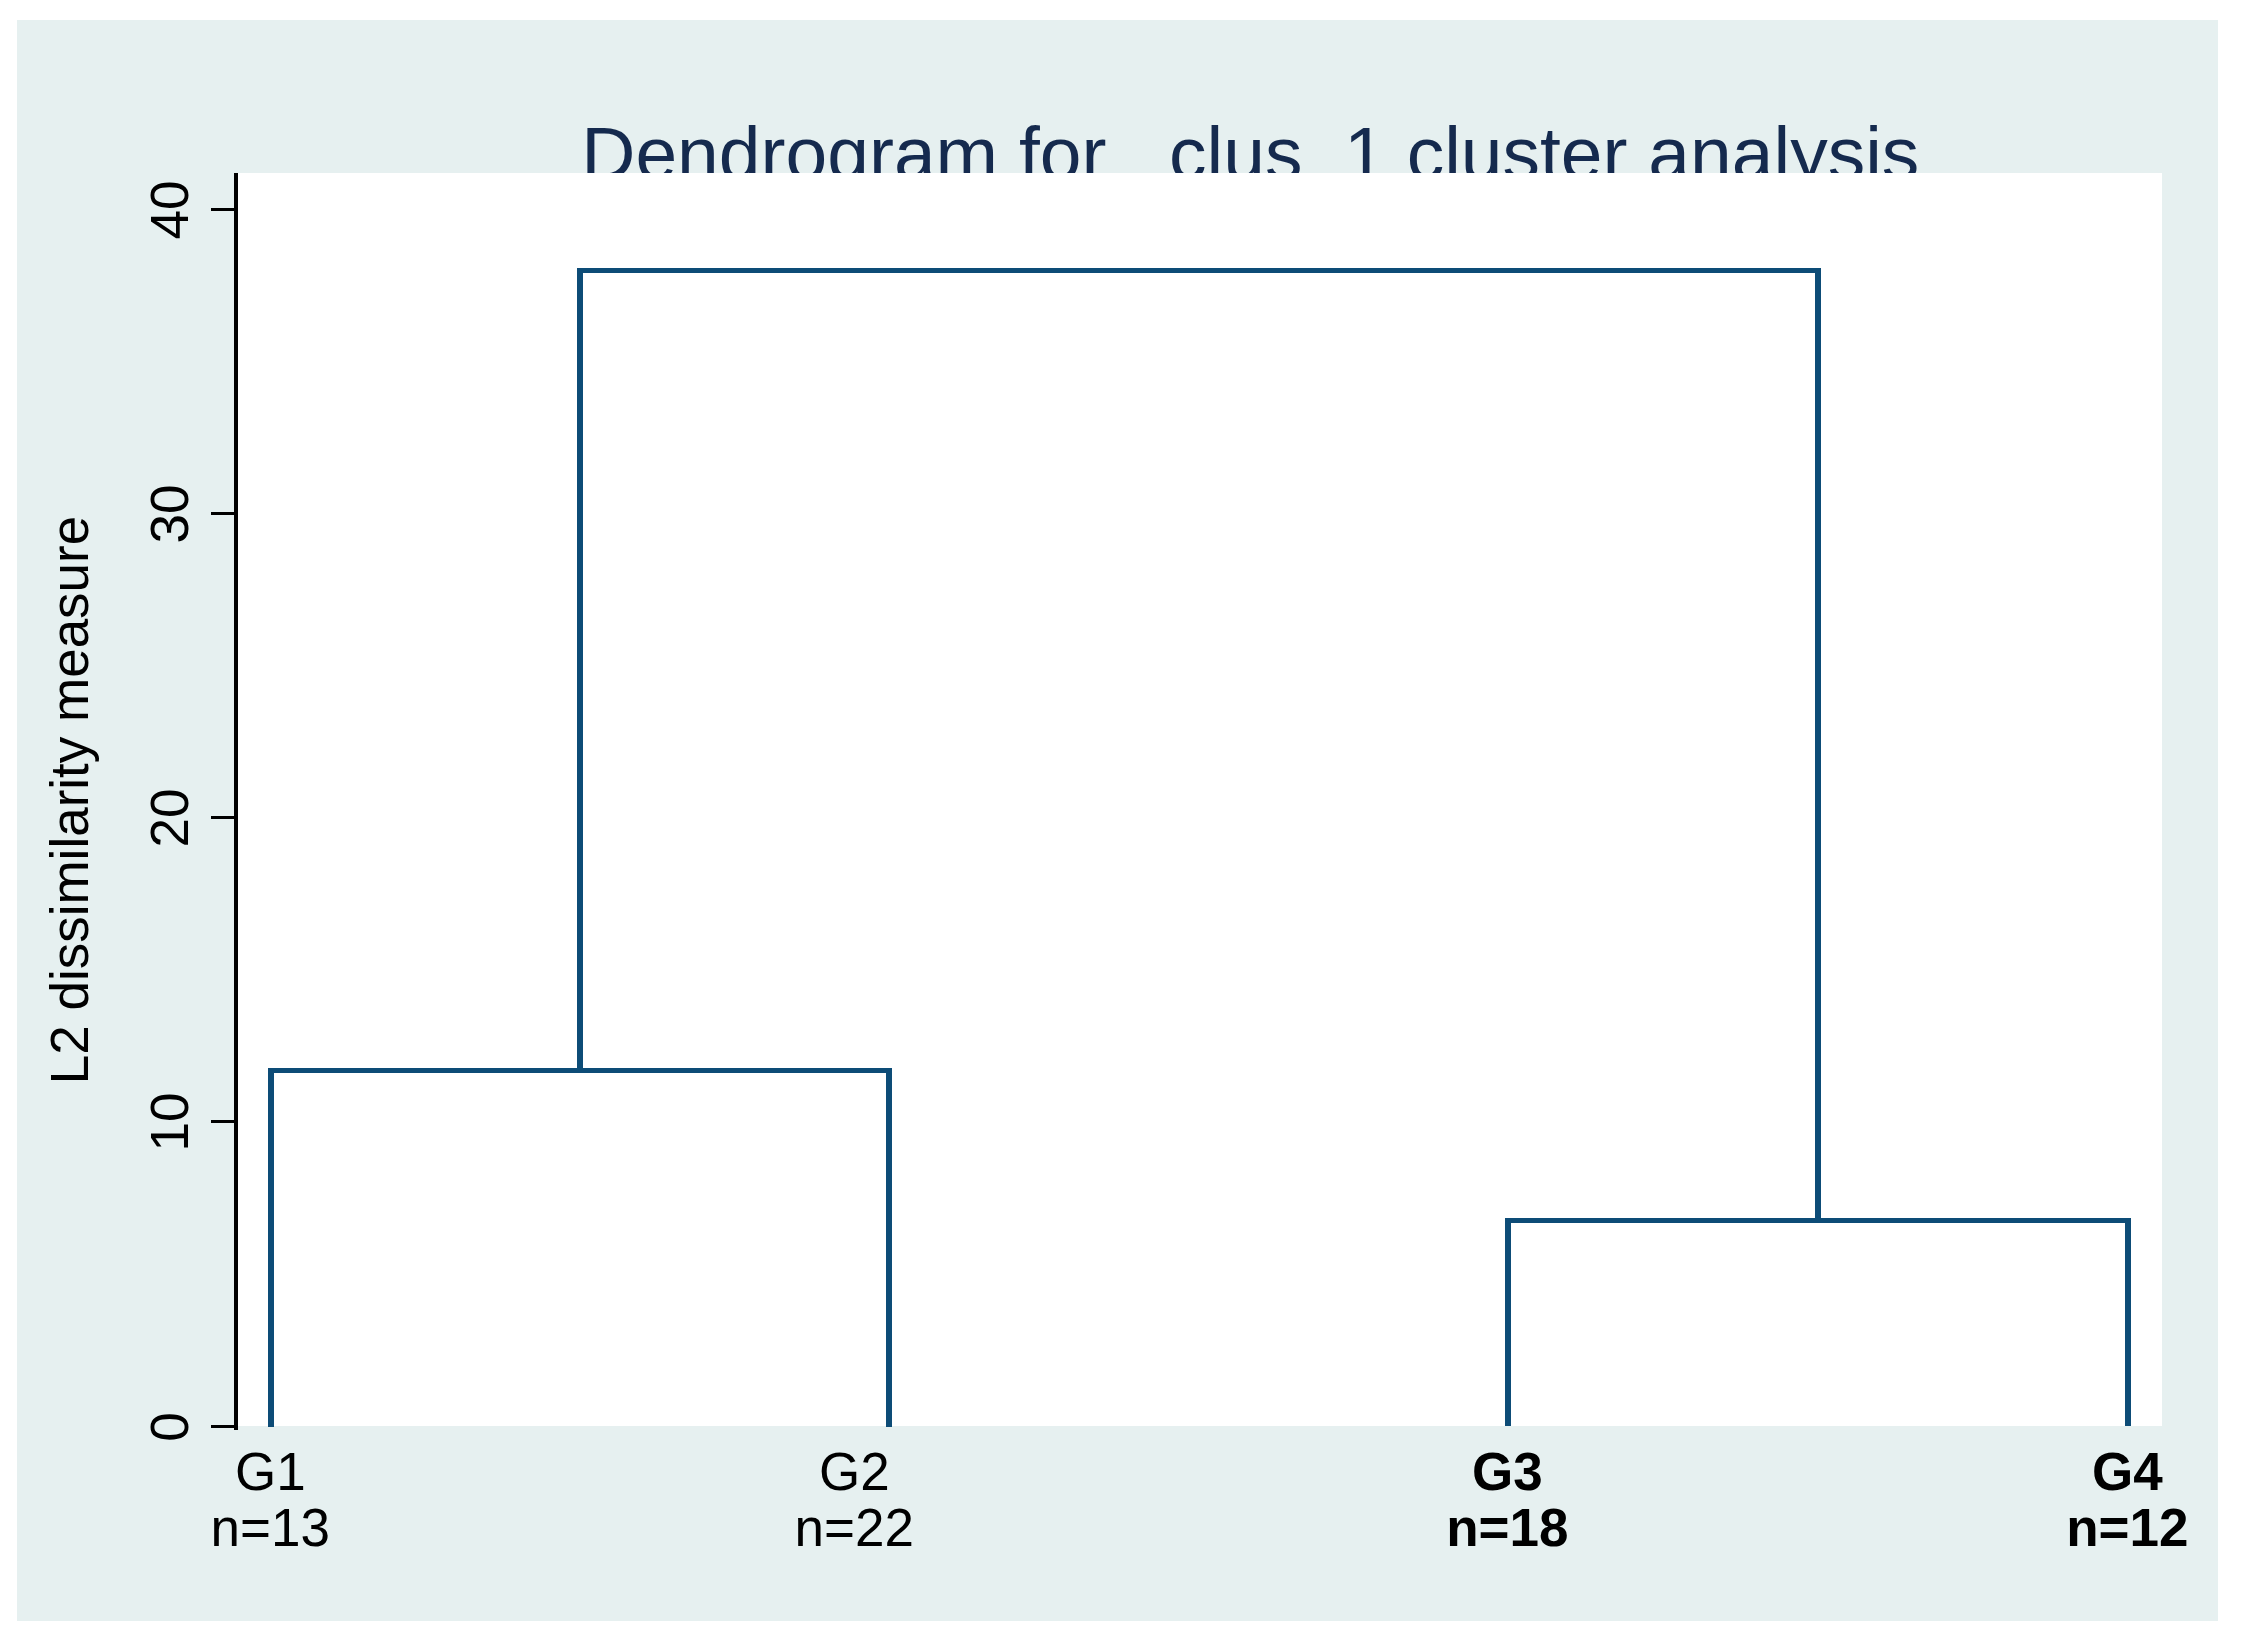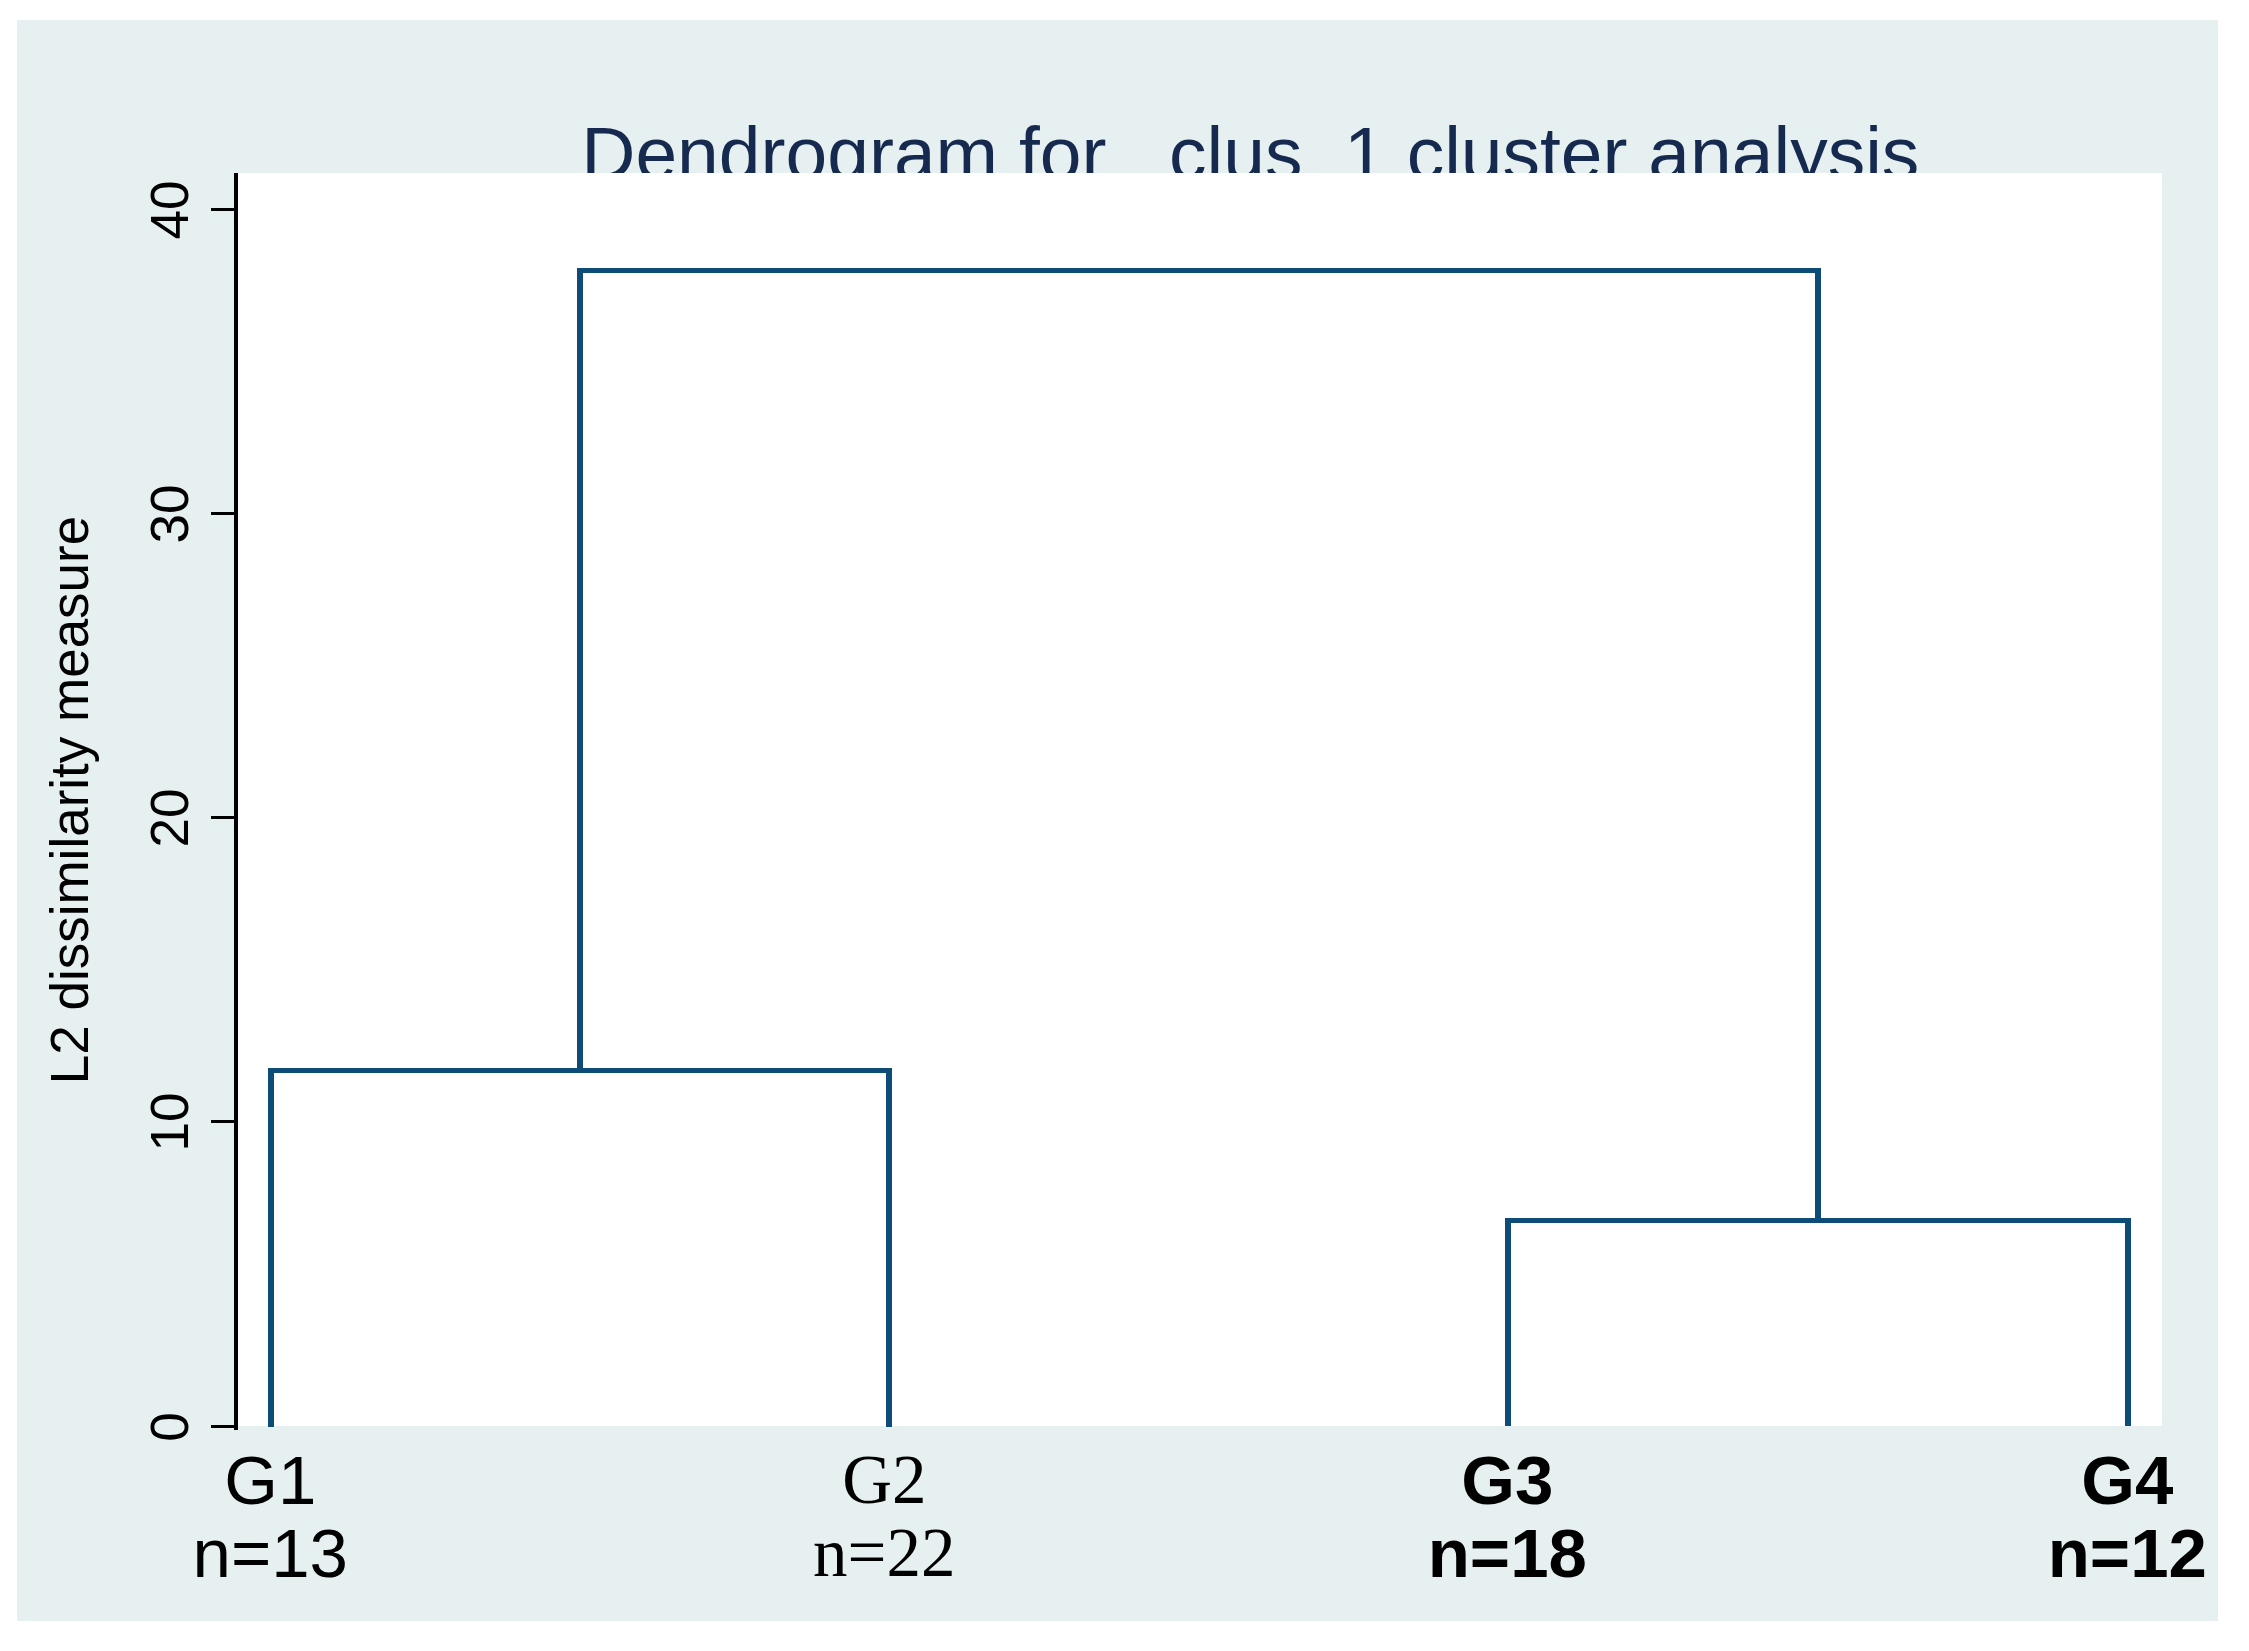--- a/index.html
+++ b/index.html
@@ -28,21 +28,21 @@
   .tick-mark{
     position:absolute; width:23px; height:3.3px; background:var(--axis,#000);
   }
   .vwrap{ position:absolute; transform:translate(-50%,-50%); }
   .vtext{ writing-mode:vertical-rl; transform:rotate(180deg);
           font-size:53px; color:#000; white-space:nowrap; }
   .ylabel-text{ font-size:53px; }
   .dendro-seg{ position:absolute; background:var(--line,#0D4C77); }
   .leaf-label{
     position:absolute; width:240px; text-align:center;
-    font-size:69px; line-height:1.06; color:#000; white-space:nowrap;
+    font-size:53px; line-height:1.06; color:#000; white-space:nowrap;
   }
 </style>
 </head>
 <body>
 
 <div class="page">
   <div class="graph">
     <div class="title">Dendrogram for _clus_1 cluster analysis</div>
 
     <div class="vwrap" style="left:52px; top:780px;">
@@ -81,21 +81,21 @@
         <div class="tick-mark" style="left: 194px; top: 188px;"></div>
         <div class="vwrap" style="left: 152px; top: 190px;">
           <div class="vtext">40</div>
         </div>
       </div>
     <div id="leaf-labels">
         <div class="leaf-label" style="left: 133px; top: 1424px;">
           <div>G1</div>
           <div>n=13</div>
         </div>
-        <div class="leaf-label" style="left: 747px; top: 1424px; font-family: Liberation Serif, serif;">
+        <div class="leaf-label" style="left: 717px; top: 1424px;">
           <div>G2</div>
           <div>n=22</div>
         </div>
         <div class="leaf-label" style="left: 1370px; top: 1424px; font-weight: bold;">
           <div>G3</div>
           <div>n=18</div>
         </div>
         <div class="leaf-label" style="left: 1990px; top: 1424px; font-weight: bold;">
           <div>G4</div>
           <div>n=12</div>

